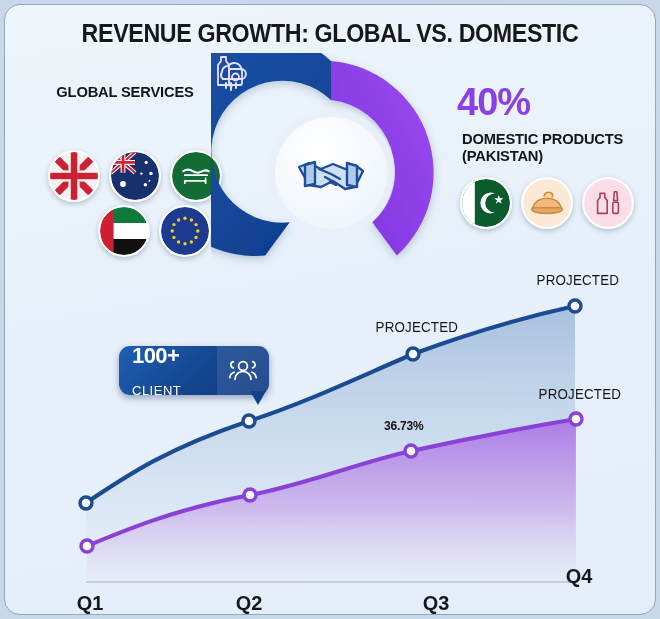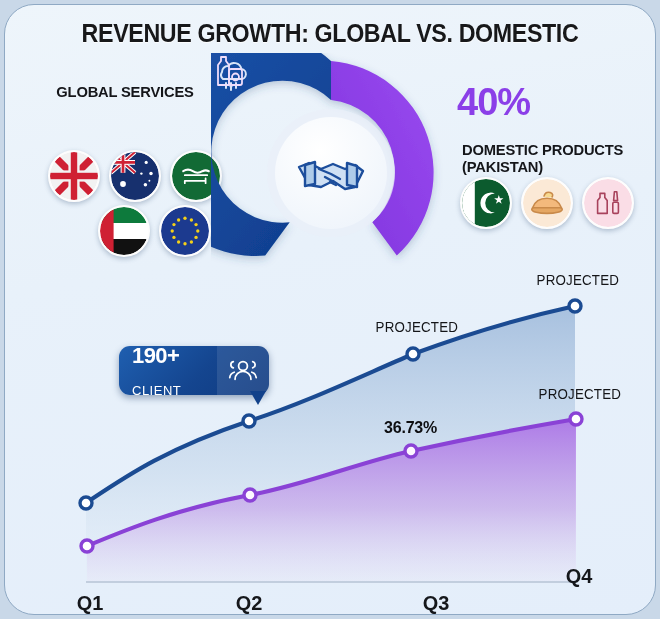--- a/index.html
+++ b/index.html
@@ -5,21 +5,21 @@
   html,body{margin:0;padding:0;}
   body{
     width:660px;height:619px;overflow:hidden;
     background:#c9d8e8;
     font-family:"Liberation Sans", sans-serif;
   }
   #card{
     position:absolute;left:4px;top:4px;width:652px;height:611px;
     box-sizing:border-box;
     border:1.5px solid #8fa9c4;
-    border-radius:30px;
+    border-radius:16px;
     background:linear-gradient(170deg,#eef5fb 0%,#e8f1fa 40%,#e4eefa 100%);
     overflow:hidden;
   }
   
   #title{
     position:absolute;left:0;top:14px;width:100%;
     text-align:center;
     font-size:25px;font-weight:bold;letter-spacing:-0.4px;
     color:#17181a;
     font-family:"Liberation Sans", sans-serif;
@@ -31,21 +31,21 @@
   .pct{font-size:38px;font-weight:bold;line-height:1;letter-spacing:-1px;}
   .pct-left{color:#1d5ba6;}
   .pct-right{color:#8b3fe8;}
   .side-label{
     font-size:15.5px;font-weight:bold;color:#15161a;line-height:1.12;
     transform:scaleX(0.95);letter-spacing:-0.2px;
   }
   #left-block{left:14px;top:78px;width:212px;text-align:center;}
   #left-block .pct{margin-bottom:4px;}
   #right-block{left:452px;top:78px;width:200px;text-align:left;}
-  #right-block .pct{margin-bottom:20px;}
+  #right-block .pct{margin-bottom:9px;}
 
   
   .circle-row{display:flex;gap:9px;}
   #flag-row-1{position:absolute;left:43px;top:145px;}
   #flag-row-2{position:absolute;left:93px;top:200px;}
   #prod-row{position:absolute;left:455px;top:172px;}
   .circ{
     width:48px;height:48px;border-radius:50%;
     border:2.5px solid #fdfdfd;
     box-shadow:0 2px 5px rgba(40,70,110,.30);
@@ -62,21 +62,21 @@
 
   
   #chart{position:absolute;left:0;top:258px;width:652px;height:353px;}
   #chart svg{display:block;}
   .proj-label{
     position:absolute;font-size:14.5px;font-weight:normal;color:#141518;
     letter-spacing:0.2px;transform:scaleX(0.92);white-space:nowrap;
     font-family:"Liberation Sans", sans-serif;
   }
   #val-label{
-    position:absolute;font-size:16px;font-weight:bold;color:#0d0e11;
+    position:absolute;font-size:12px;font-weight:bold;color:#0d0e11;
     letter-spacing:-0.2px;white-space:nowrap;
   }
   .xtick{
     position:absolute;font-size:21px;font-weight:bold;color:#15171b;
     transform:scaleX(0.95);
   }
   
   #badge{
     position:absolute;left:114px;top:341px;width:150px;height:49px;
     border-radius:11px;
@@ -349,21 +349,21 @@
     </svg>
   </div>
 
   <div class="proj-label" style="left:367px;top:314px;">PROJECTED</div>
   <div class="proj-label" style="left:528px;top:267px;">PROJECTED</div>
   <div class="proj-label" style="left:530px;top:381px;">PROJECTED</div>
   <div id="val-label" style="left:379px;top:414px;">36.73%</div>
 
   <div id="badge">
     <div id="badge-text">
-      <div id="badge-num">190+</div>
+      <div id="badge-num">100+</div>
       <div id="badge-sub">CLIENT</div>
     </div>
     <div id="badge-icon-box">
       <svg viewBox="0 0 34 30" width="30" height="27" fill="none" stroke="#ffffff" stroke-width="2" stroke-linecap="round">
         <circle cx="17" cy="10" r="5"></circle>
         <path d="M8 25 a9 9 0 0 1 18 0"></path>
         <path d="M6 12 a3.6 3.6 0 0 1 0 -7 M28 12 a3.6 3.6 0 0 0 0 -7"></path>
         <path d="M2 23 a7 7 0 0 1 5 -6 M32 23 a7 7 0 0 0 -5 -6"></path>
       </svg>
     </div>

